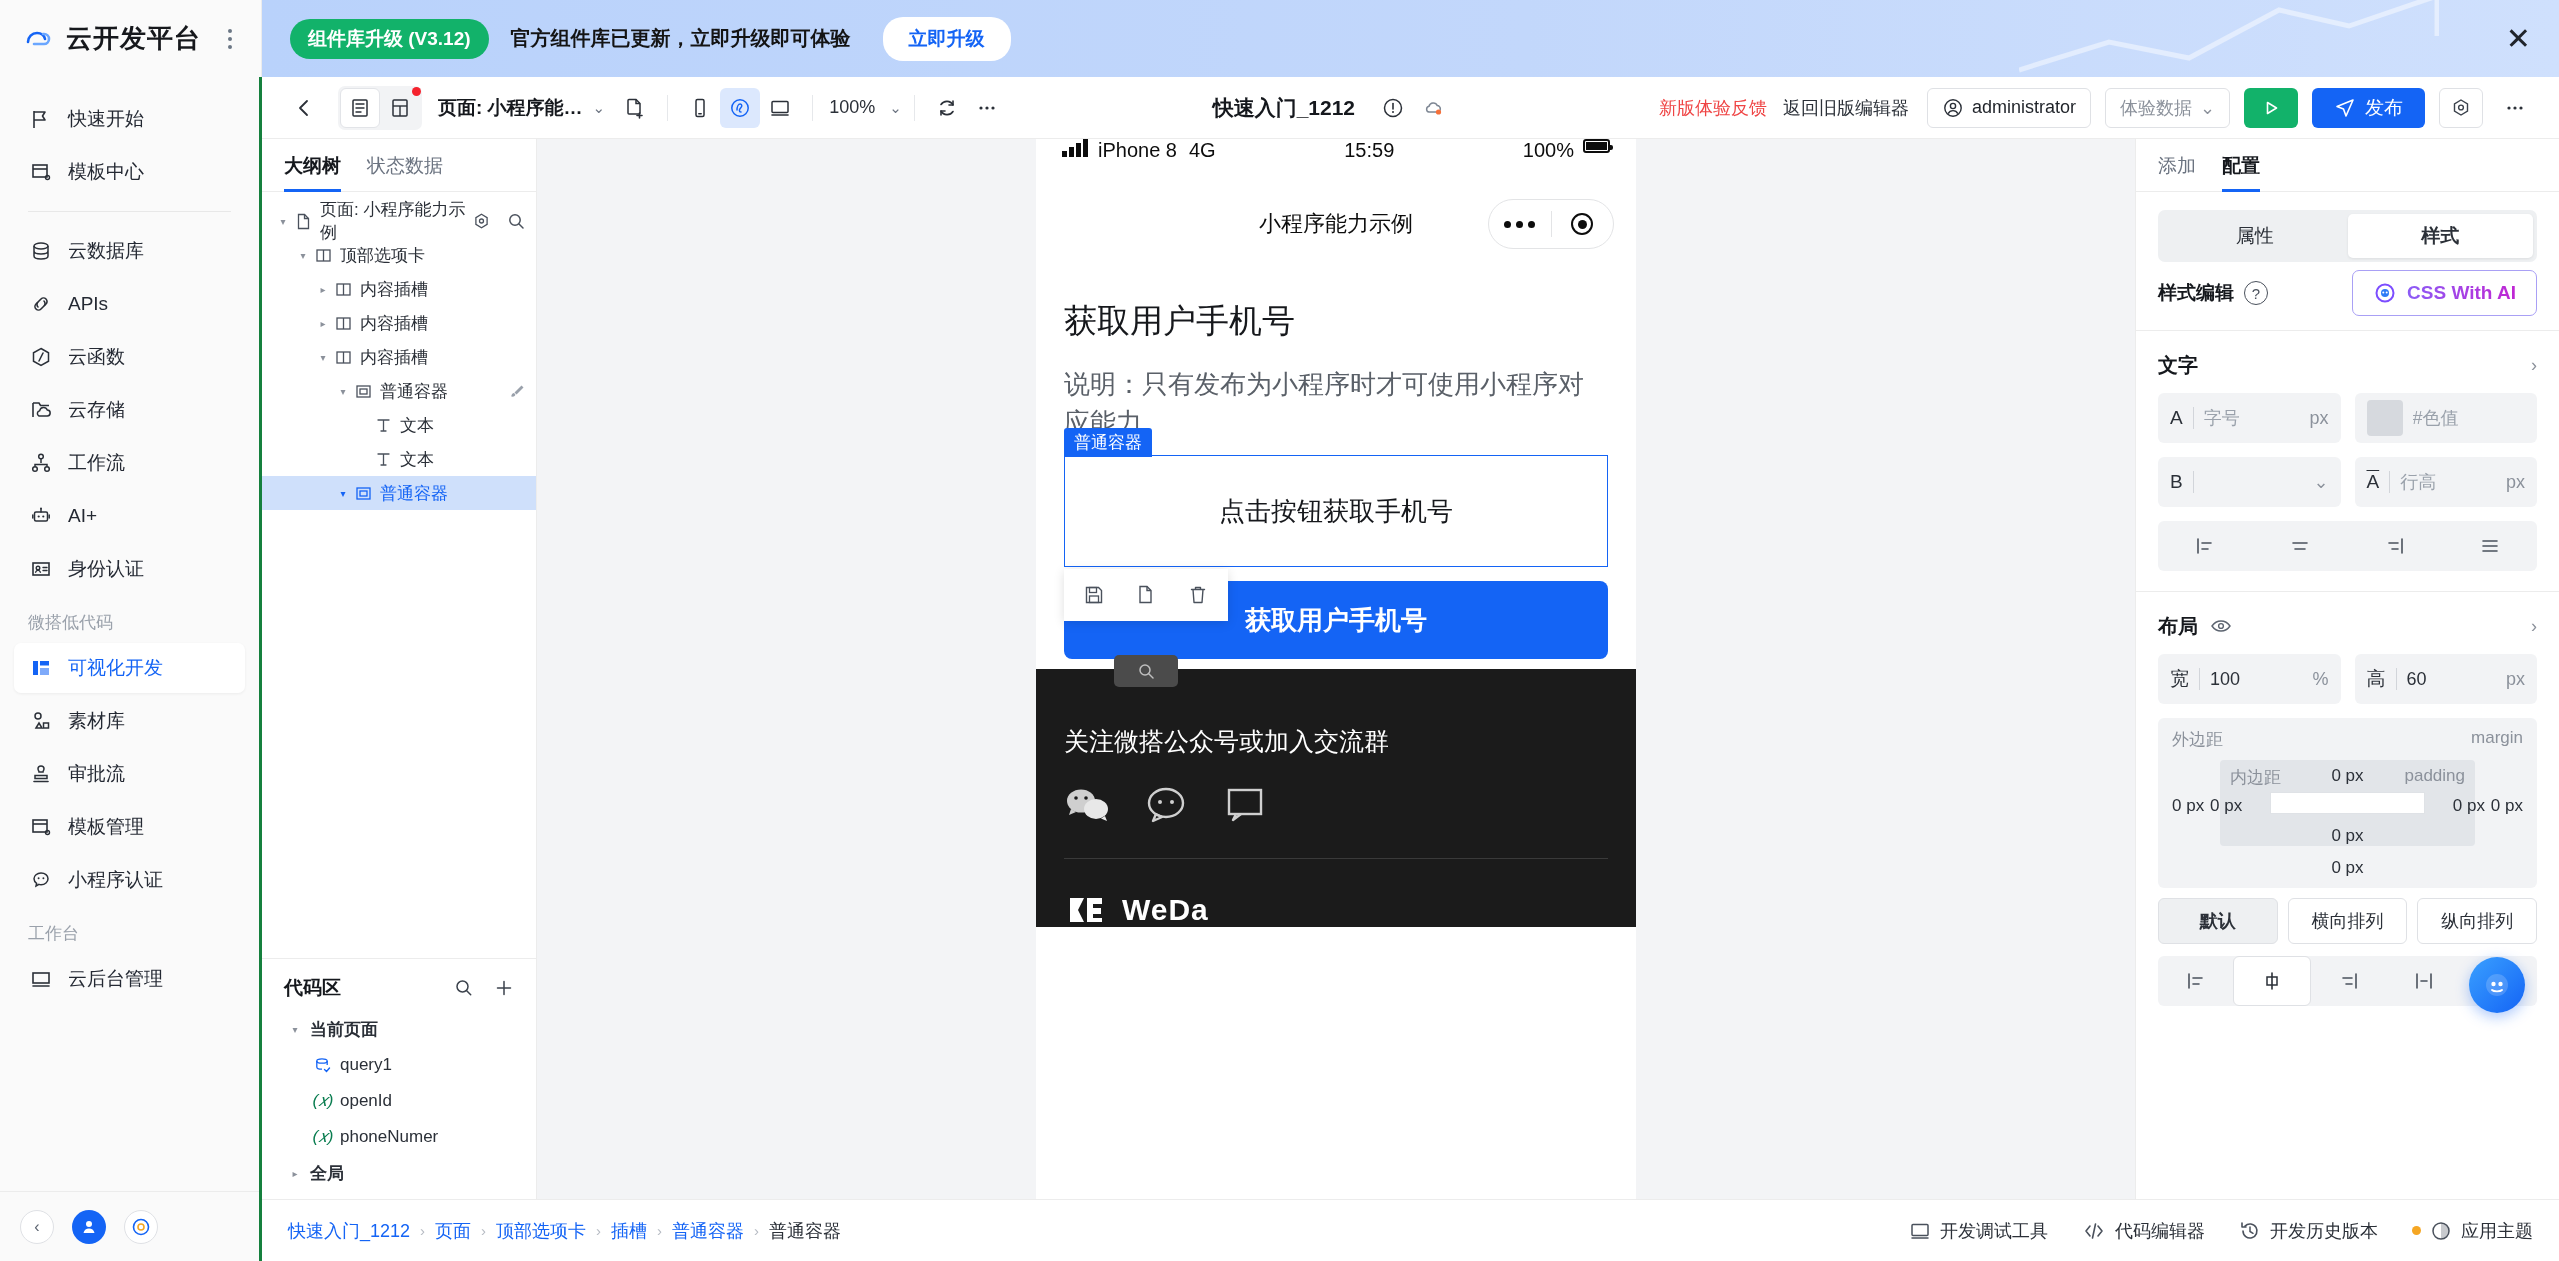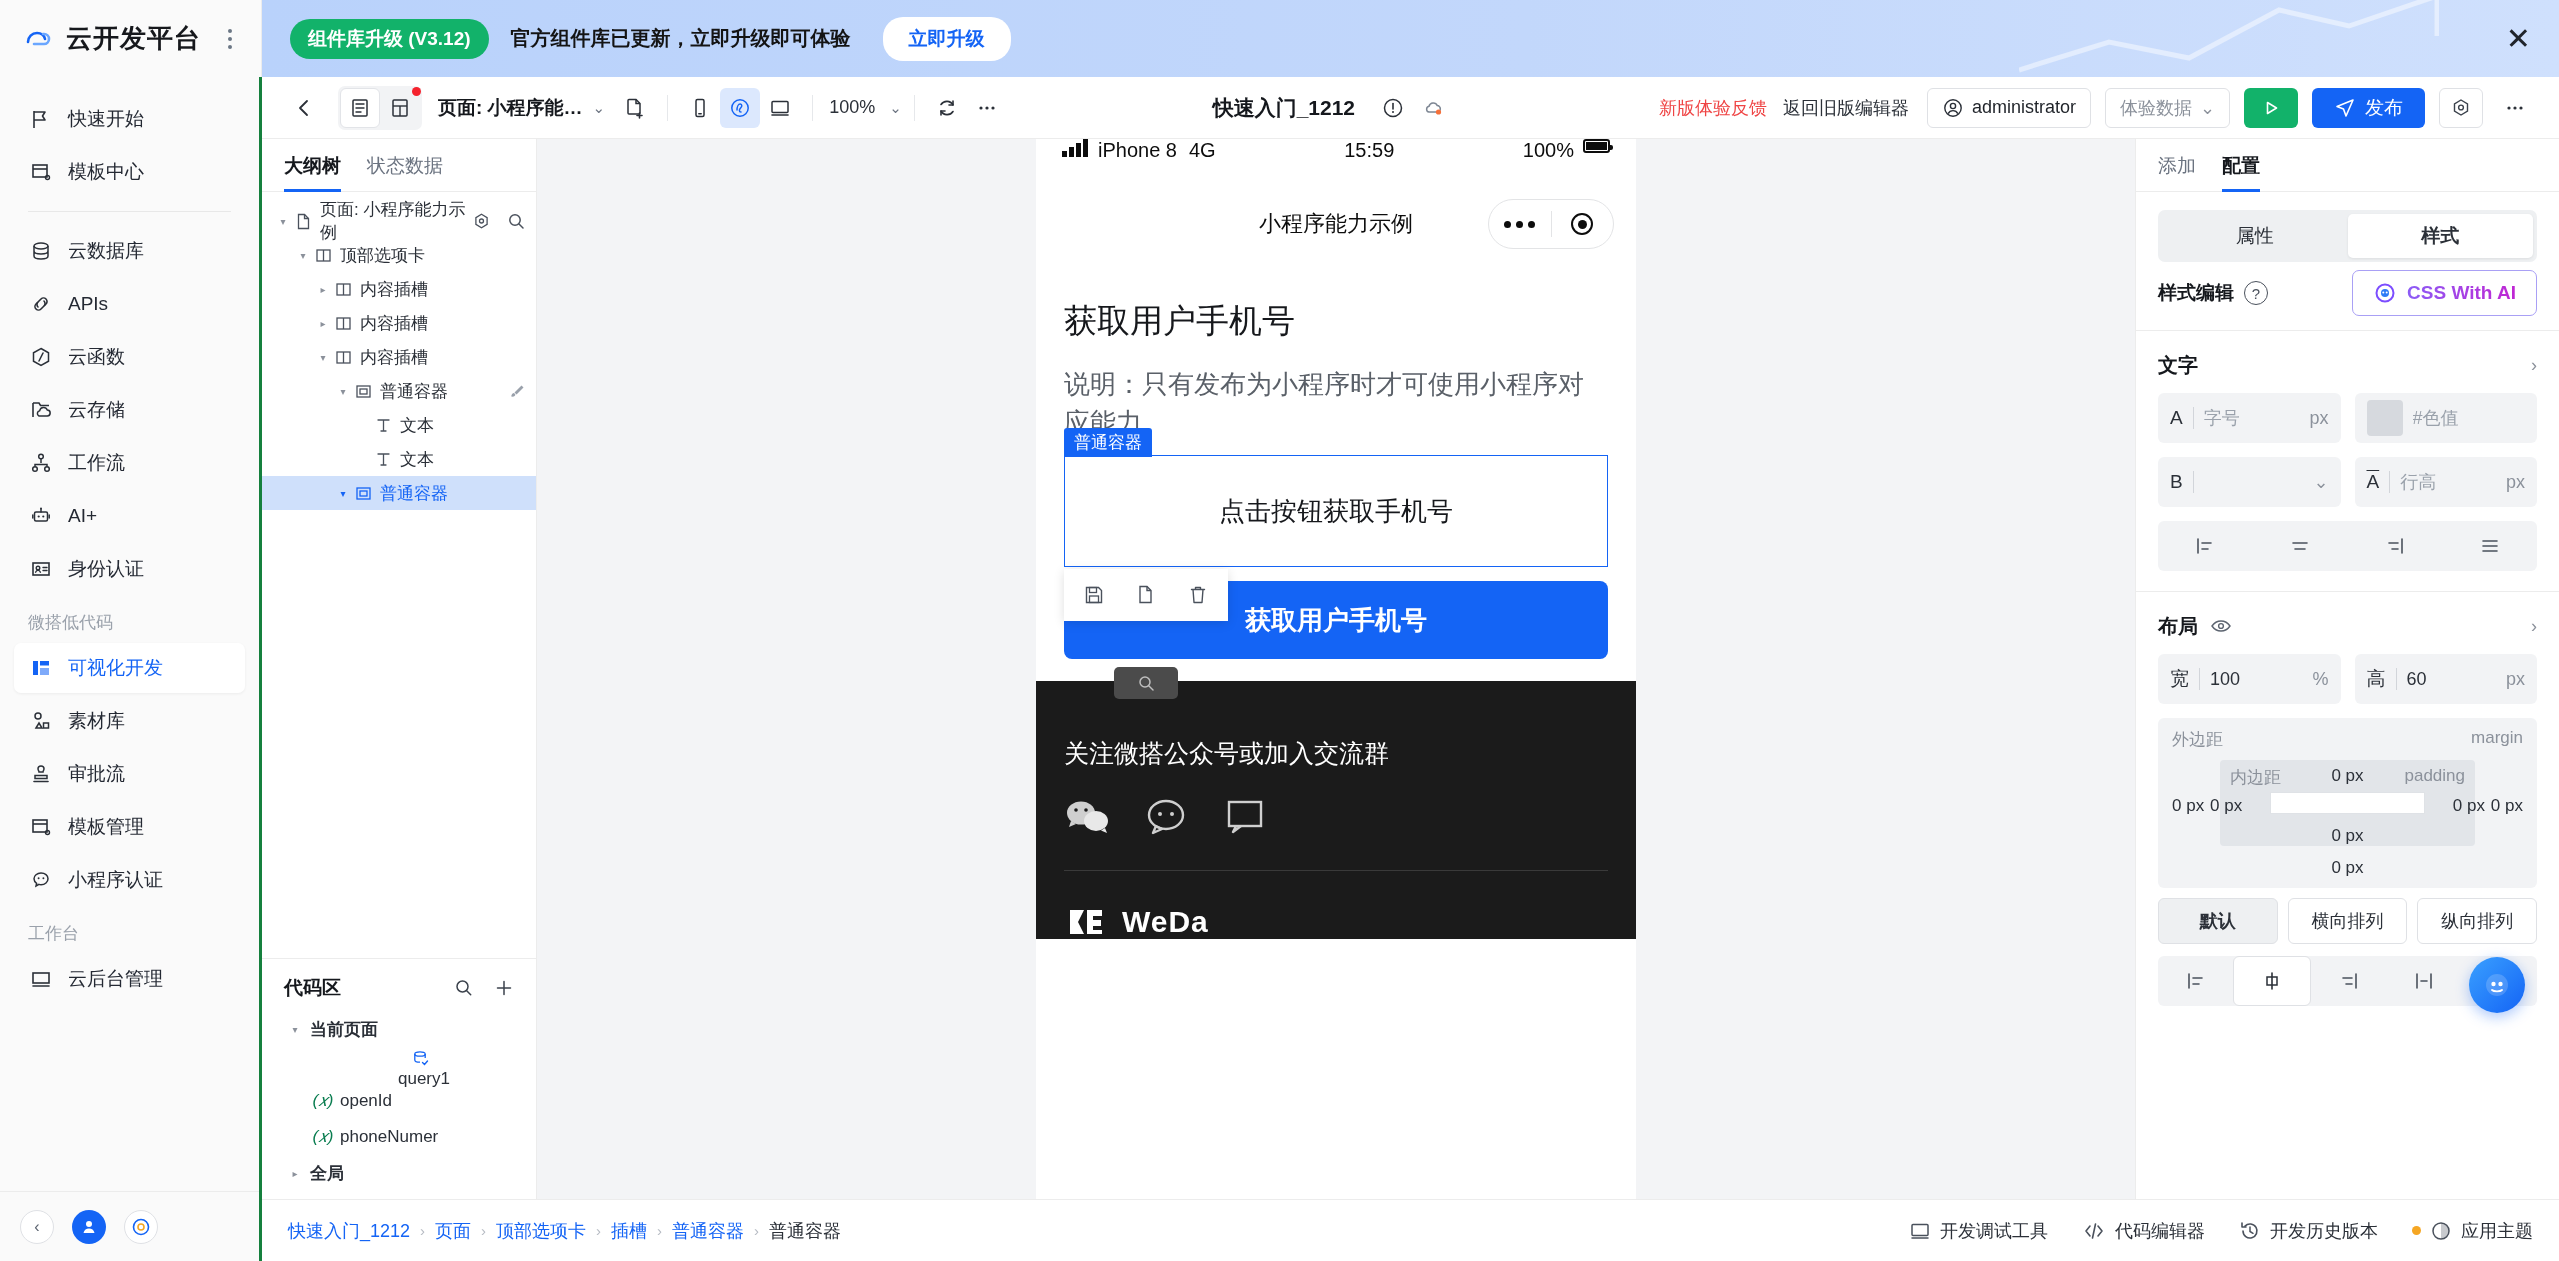--- a/index.html
+++ b/index.html
@@ -137,21 +137,21 @@
   .sel-box{ border:1px solid #1464f5; height:112px; display:flex; align-items:center;
             justify-content:center; font-size:26px; color:#16181c; background:#fff;}
   .ctxbar{ position:absolute; left:0; top:114px; background:#fff; box-shadow:0 2px 10px rgba(0,0,0,.13);
            display:flex; gap:0; padding:6px 4px; z-index:5;}
   .ctxbar .ci{ width:52px; height:40px; display:flex; align-items:center; justify-content:center;
                color:#4a515c; cursor:pointer;}
   .big-btn{ margin-top:14px; height:78px; background:#1464f5; color:#fff; border-radius:8px;
             display:flex; align-items:center; justify-content:center; font-size:26px; font-weight:bold;
             cursor:pointer;}
 
-  .dark{ background:#1b1b1b; color:#fff; margin-top:22px; padding:30px 28px 0; position:relative;}
+  .dark{ background:#1b1b1b; color:#fff; margin-top:10px; padding:30px 28px 0; position:relative;}
   .dark-pill{ position:absolute; top:-14px; left:78px; width:64px; height:32px; background:#4b4b4b;
               border-radius:5px; display:flex; align-items:center; justify-content:center; color:#bfbfbf;}
   .dark-t{ font-size:25px; margin:26px 0 26px;}
   .socials{ display:flex; gap:34px; color:#cfcfcf; margin-bottom:34px;}
   .hr-d{ height:1px; background:#3a3a3a; margin:0 0 34px;}
   .weda{ display:flex; align-items:center; gap:14px; margin-bottom:28px;}
   .weda-t{ font-size:30px; font-weight:bold; letter-spacing:1px;}
   .copy{ font-size:25px; font-weight:bold;}
 
   
@@ -698,21 +698,21 @@
                       <path d="M10 3.5v13M3.5 10h13" stroke="#3b424c" stroke-width="1.5" stroke-linecap="round"></path>
                     </svg>
                   </span>
               </span>
             </div>
 
             <div class="crow bold" style="padding-left:24px;">
               <span class="arr">▾</span>
               <span style="margin-left:6px;">当前页面</span>
             </div>
-            <div class="crow" style="padding-left:50px;flex-direction:column;">
+            <div class="crow" style="padding-left:50px;">
               <span class="ticon">
                 <svg width="18" height="18" viewBox="0 0 18 18">
                     <ellipse cx="8" cy="5" rx="5.2" ry="2.2" stroke="#1464f5" stroke-width="1.3" fill="none"></ellipse>
                     <path d="M2.8 5v6c0 1.2 2.3 2.2 5.2 2.2" stroke="#1464f5" stroke-width="1.3" fill="none"></path>
                     <path d="M13.2 5v4" stroke="#1464f5" stroke-width="1.3"></path>
                     <path d="M10.5 13.5l2 2 3-3.5" stroke="#1464f5" stroke-width="1.4" fill="none" stroke-linecap="round"></path>
                   </svg>
               </span>
               <span>query1</span>
             </div>

